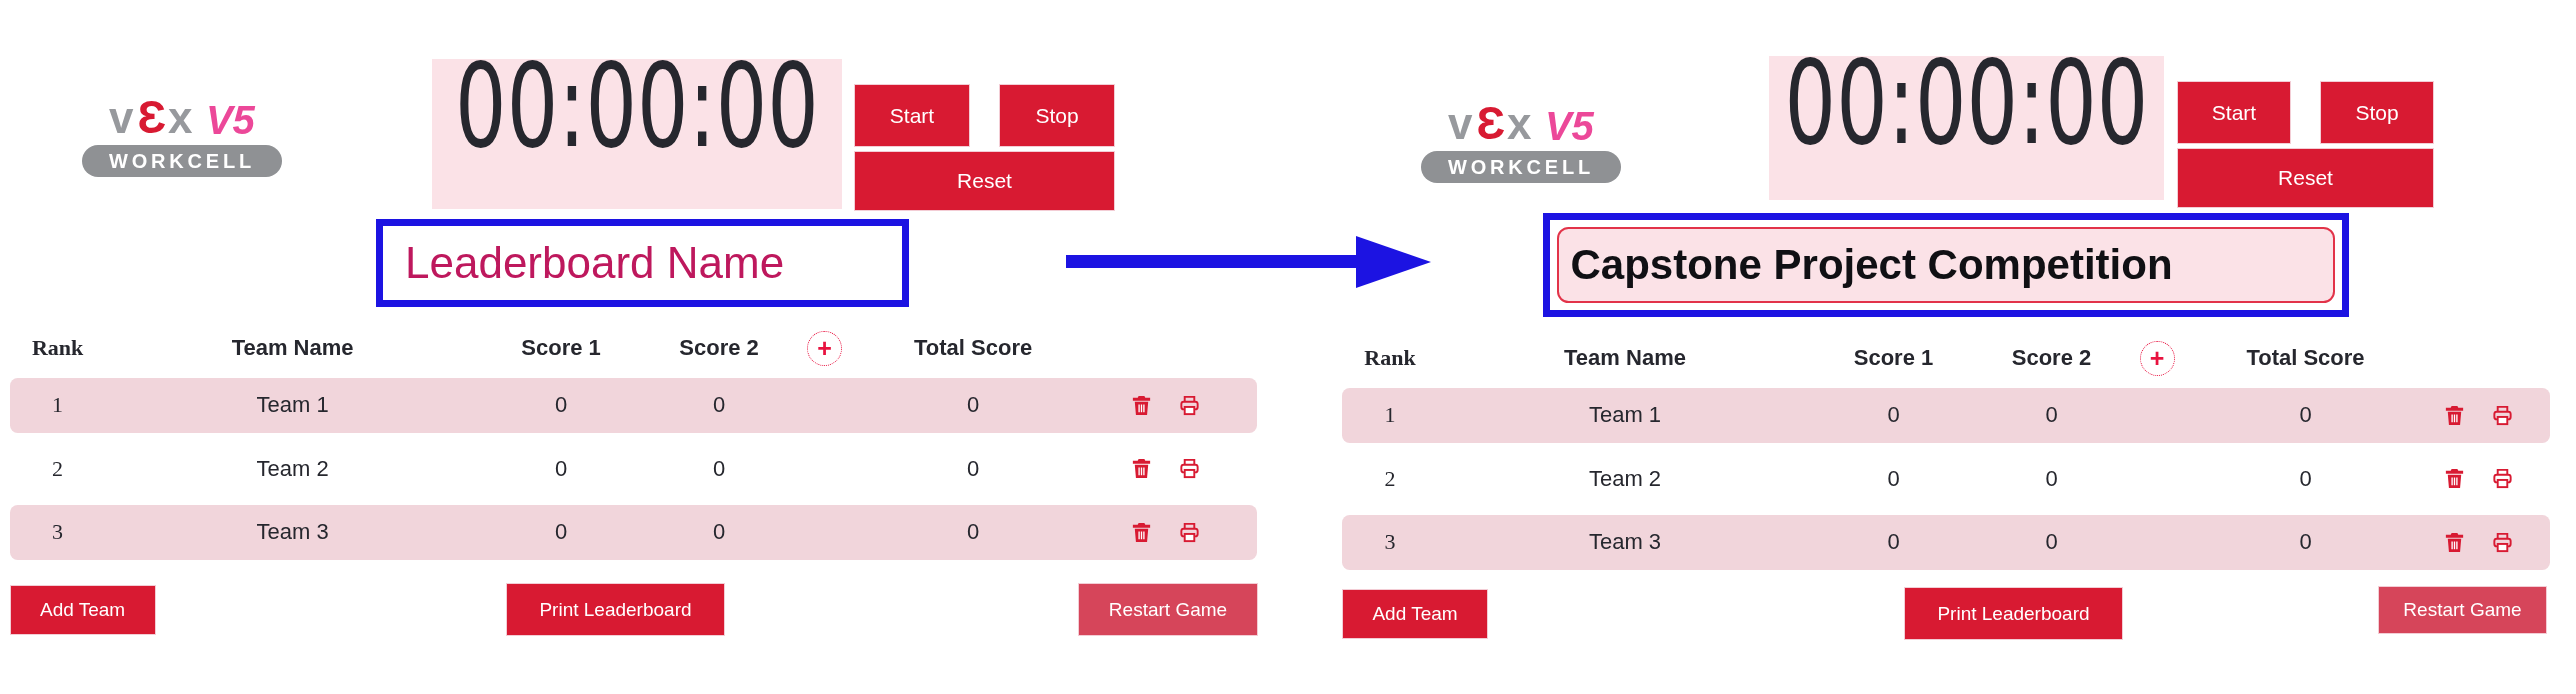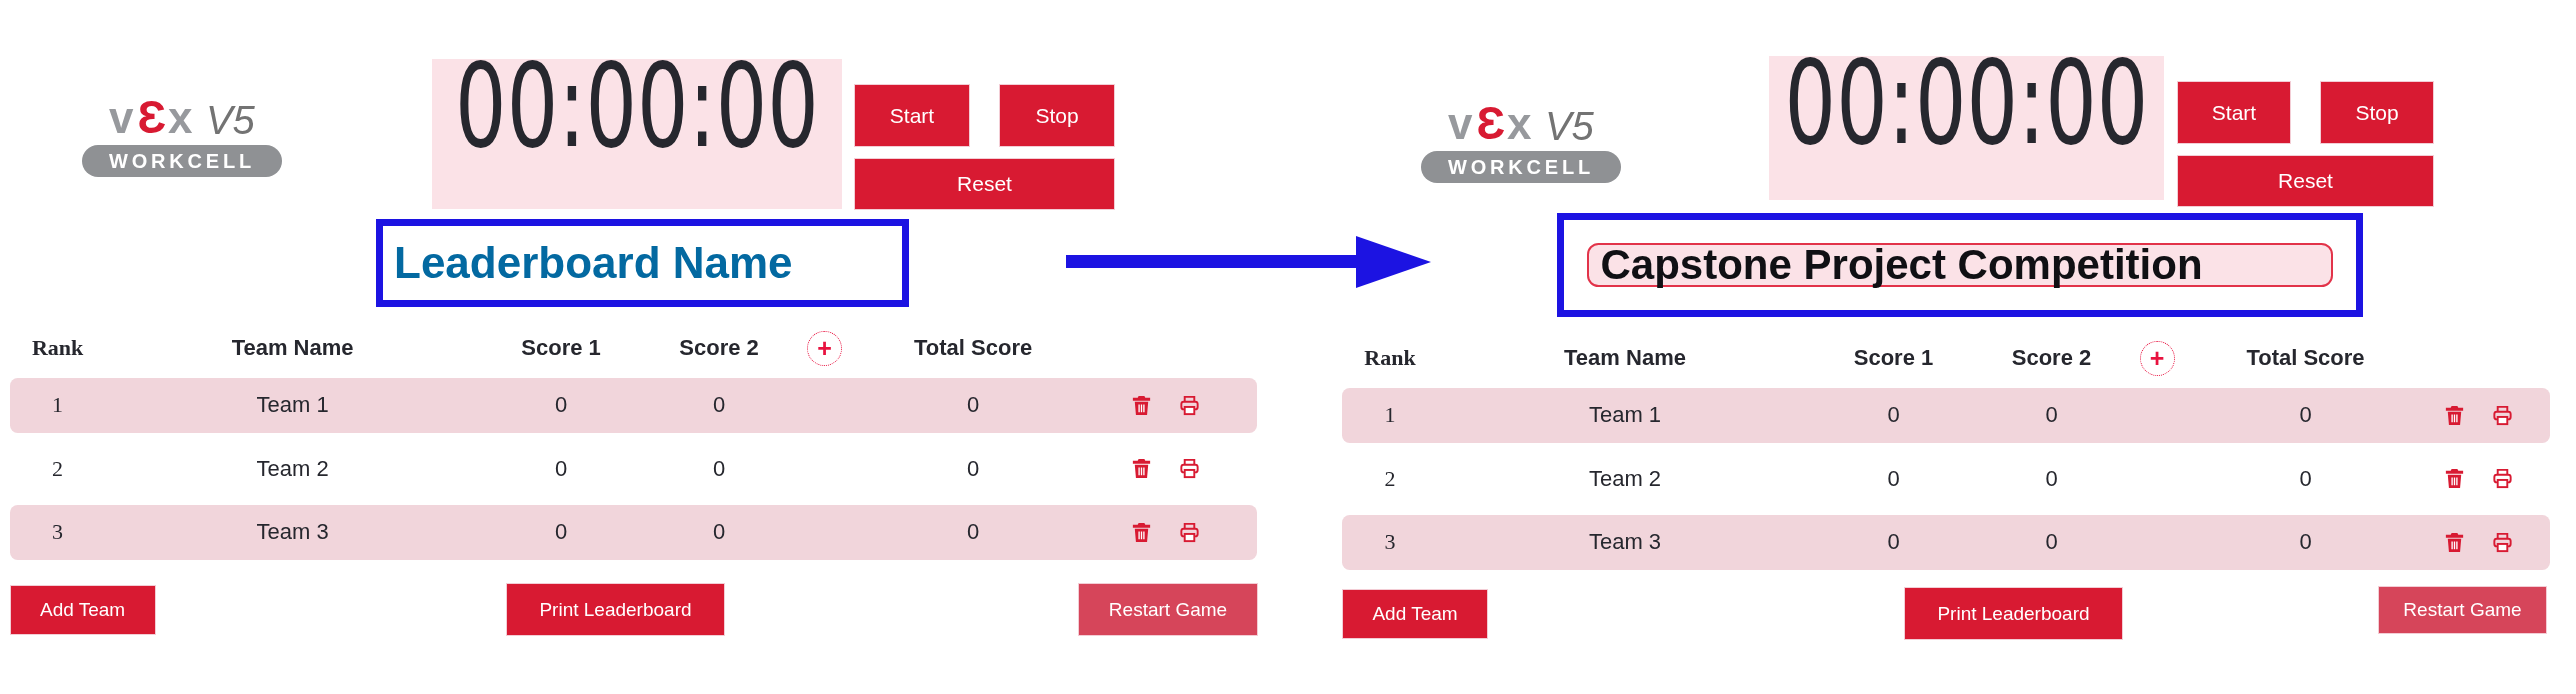--- a/index.html
+++ b/index.html
@@ -11,49 +11,49 @@
   .panel--before { left:0; width:1266px; }
   .panel--after  { left:1323px; width:1253px; }
 
   
   .logo { position:absolute; display:flex; flex-direction:column; align-items:center; }
   .panel--before .logo { left:82px; top:94px; }
   .panel--after  .logo { left:98px; top:100px; }
   .logo-row { display:flex; align-items:flex-end; line-height:1; }
   .logo-v, .logo-x { color:#97999d; font-size:44px; font-weight:700; letter-spacing:1.9px; }
   .logo-e { color:#d81a32; font-size:46px; font-weight:800; margin:0 1.9px; }
-  .logo-v5 { color:#737373; font-size:40px; font-weight:400; font-style:italic; margin-left:11.5px; }
+  .logo-v5 { color:#ec4899; font-size:40px; font-weight:700; font-style:italic; margin-left:11.5px; }
   .logo-badge { margin-top:4.8px; background:#8f9194; color:#ffffff; border-radius:958px;
                 padding:4.8px 27px; font-size:20px; font-weight:700; letter-spacing:3.8px; }
 
   
   .timer { position:absolute; background:#fbe2e7; display:flex; align-items:flex-start; justify-content:center; }
   .panel--before .timer { left:432px; top:59px;  width:410px; height:150px; }
   .panel--after  .timer { left:446px; top:56px;  width:395px; height:144px; }
   .timer-text { font-family:"DejaVu Sans", sans-serif; font-size:81px; color:#26272e;
                 transform:scaleY(1.42); letter-spacing:0px; }
 
   
   .btn { background:#d81a32; color:#ffffff; border:1.9px solid #f3cdd5; display:flex;
          align-items:center; justify-content:center; font-size:21px; cursor:pointer;
          font-family:"Liberation Sans", sans-serif; }
   .controls { position:absolute; }
   .panel--before .controls { left:854px; top:84px; width:261px; }
   .panel--after  .controls { left:854px; top:81px; width:257px; }
   .controls-row { display:flex; gap:29px; }
   .btn-start, .btn-stop { flex:1; height:63px; }
-  .btn-reset { width:100%; height:52px; margin-top:11px; }
+  .btn-reset { width:100%; height:60px; margin-top:4px; }
 
   
   .title-box { position:absolute; border:7.7px solid #1c13e2; background:#ffffff;
                display:flex; align-items:stretch; }
   .panel--before .title-box { left:376px; top:219px; width:533px; height:88px; }
-  .panel--after  .title-box { left:234px; top:213px; width:806px; height:104px; padding:23px; }
-  .title-static { flex:1; display:flex; align-items:center; padding-left:11px;
-                  font-size:44px; font-weight:700; color:#0369a1; }
+  .panel--after  .title-box { left:220px; top:213px; width:806px; height:104px; padding:7px; }
+  .title-static { flex:1; display:flex; align-items:center; padding-left:22px;
+                  font-size:44px; font-weight:400; color:#be185d; }
   .title-input  { flex:1; border:2.9px solid #e23349; border-radius:11.5px; background:#fbe2e7;
                   display:flex; align-items:center; padding-left:11.5px;
                   font-size:42px; font-weight:800; color:#101014; }
 
   
   .table { position:absolute; }
   .panel--before .table { left:9.6px; top:326px; width:1247px; }
   .panel--after  .table { left:19px; top:336px; width:1208px; }
   .thead, .trow { display:grid; grid-template-columns:96px 355px 201px 115px 96px 201px 1fr;
                   align-items:center; }

